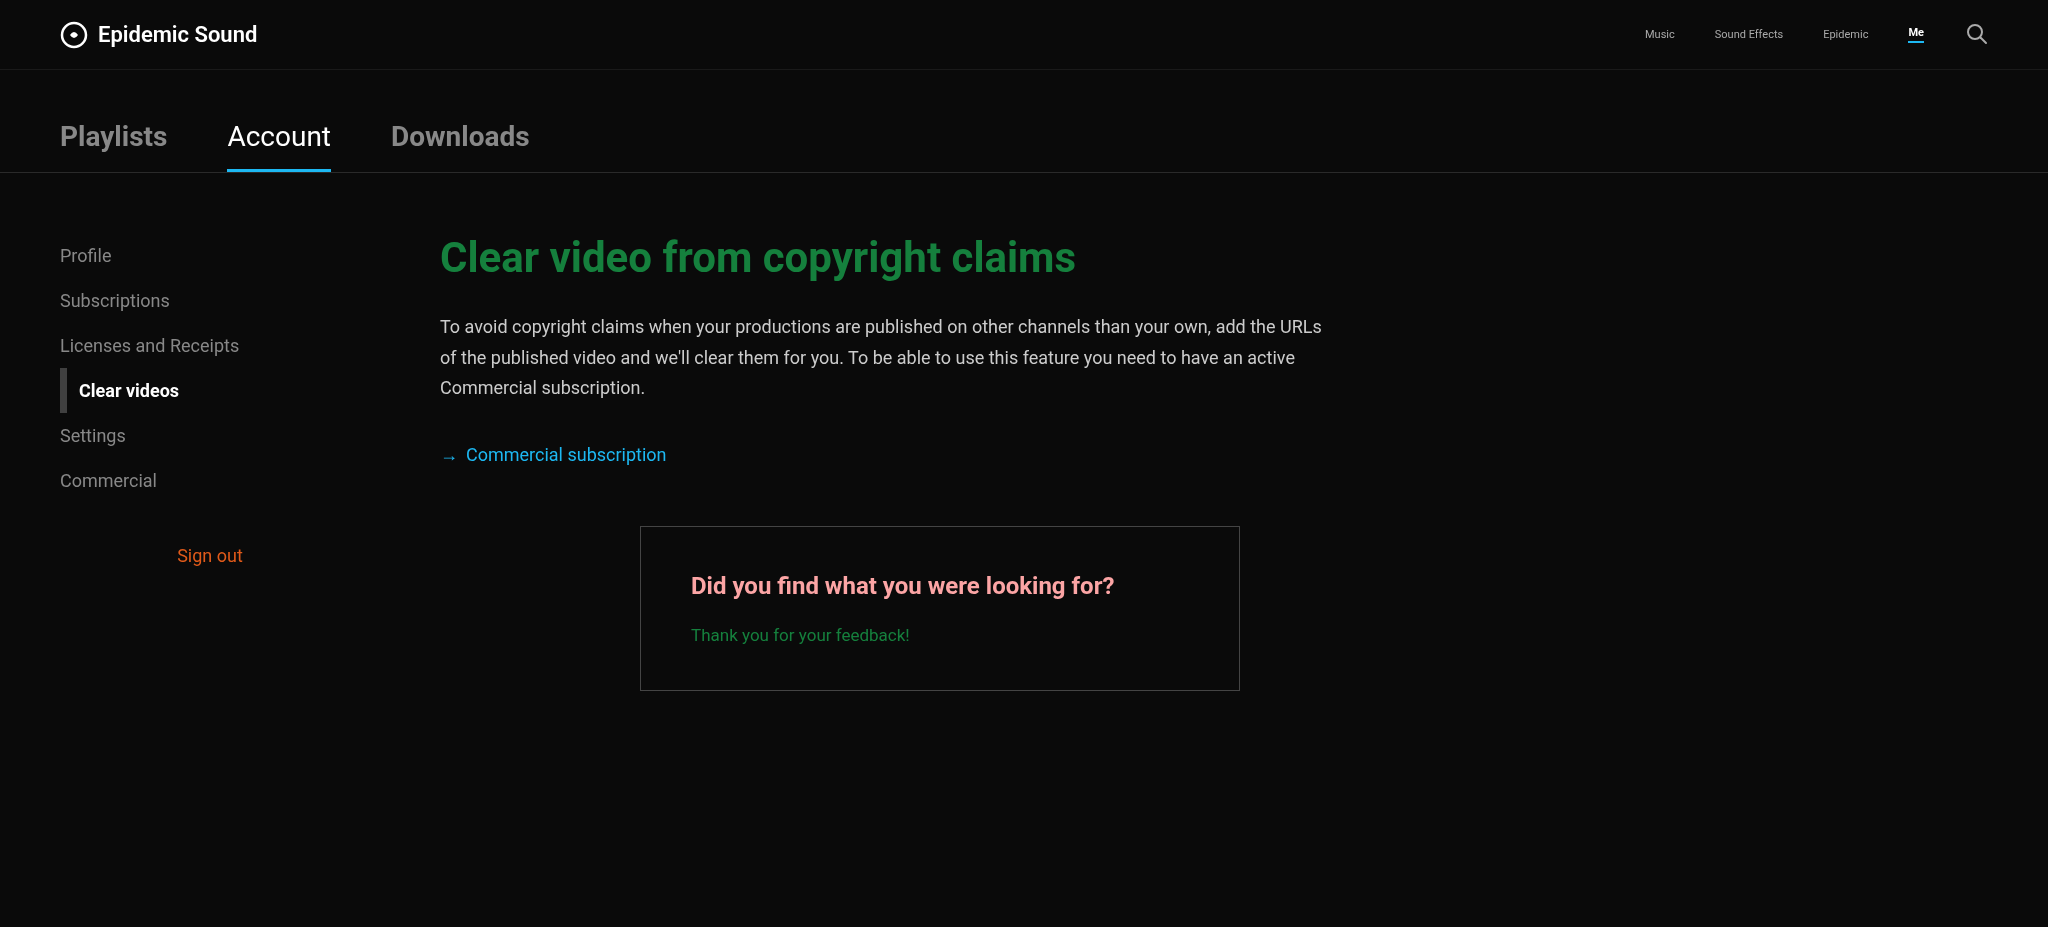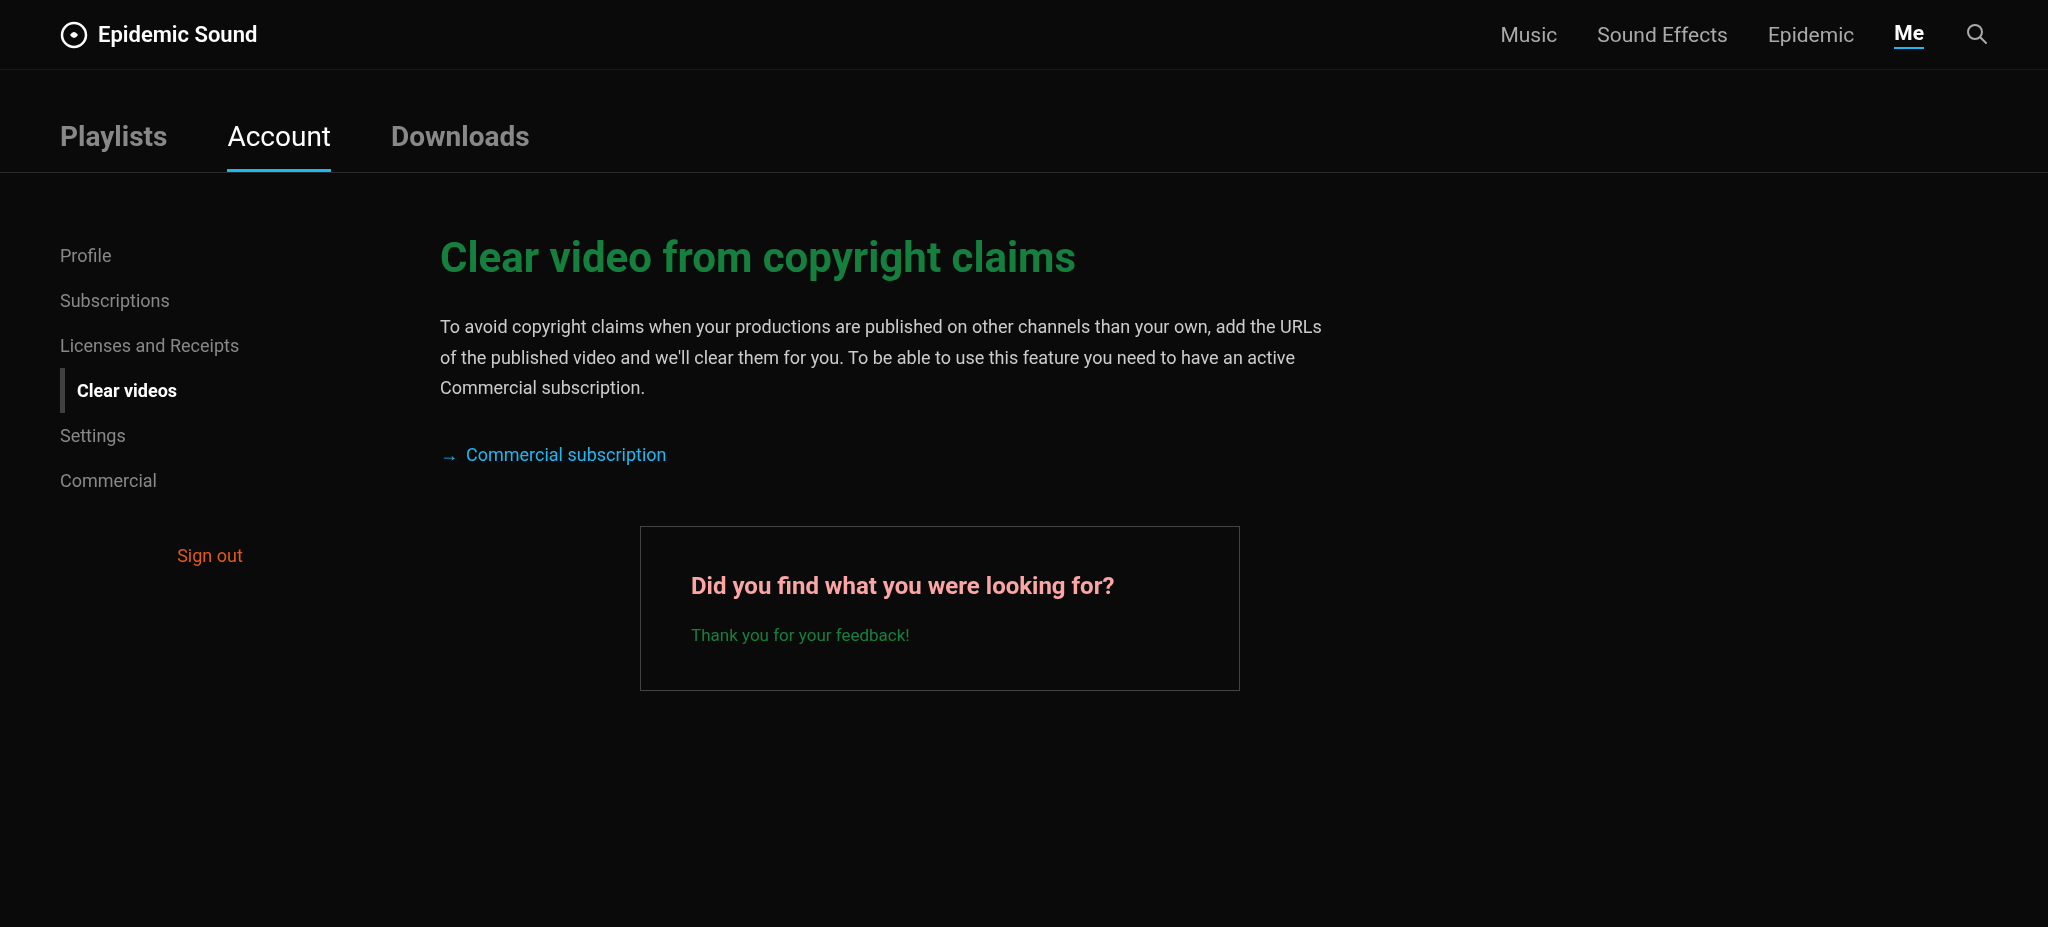--- a/index.html
+++ b/index.html
@@ -41,21 +41,21 @@
       white-space: nowrap;
     }
 
     .nav-right {
       display: flex;
       align-items: center;
       gap: 40px;
     }
 
     .nav-link {
-      font-size: 21px;
+      font-size: 11px;
       color: #aaaaaa;
       text-decoration: none;
       cursor: pointer;
     }
 
     .nav-link.active {
       color: #ffffff;
       font-weight: 700;
       border-bottom: 2px solid #1db8f2;
       padding-bottom: 2px;
@@ -108,21 +108,21 @@
       color: #888888;
       padding: 12px 0;
       cursor: pointer;
       text-decoration: none;
       display: block;
     }
 
     .sidebar-item.active {
       color: #ffffff;
       font-weight: 700;
-      border-left: 5px solid #404040;
+      border-left: 7px solid #404040;
       padding-left: 12px;
     }
 
     .sidebar-item.signout {
       color: #e05a1a;
       margin-top: 30px;
       text-align: center;
     }
 
     

